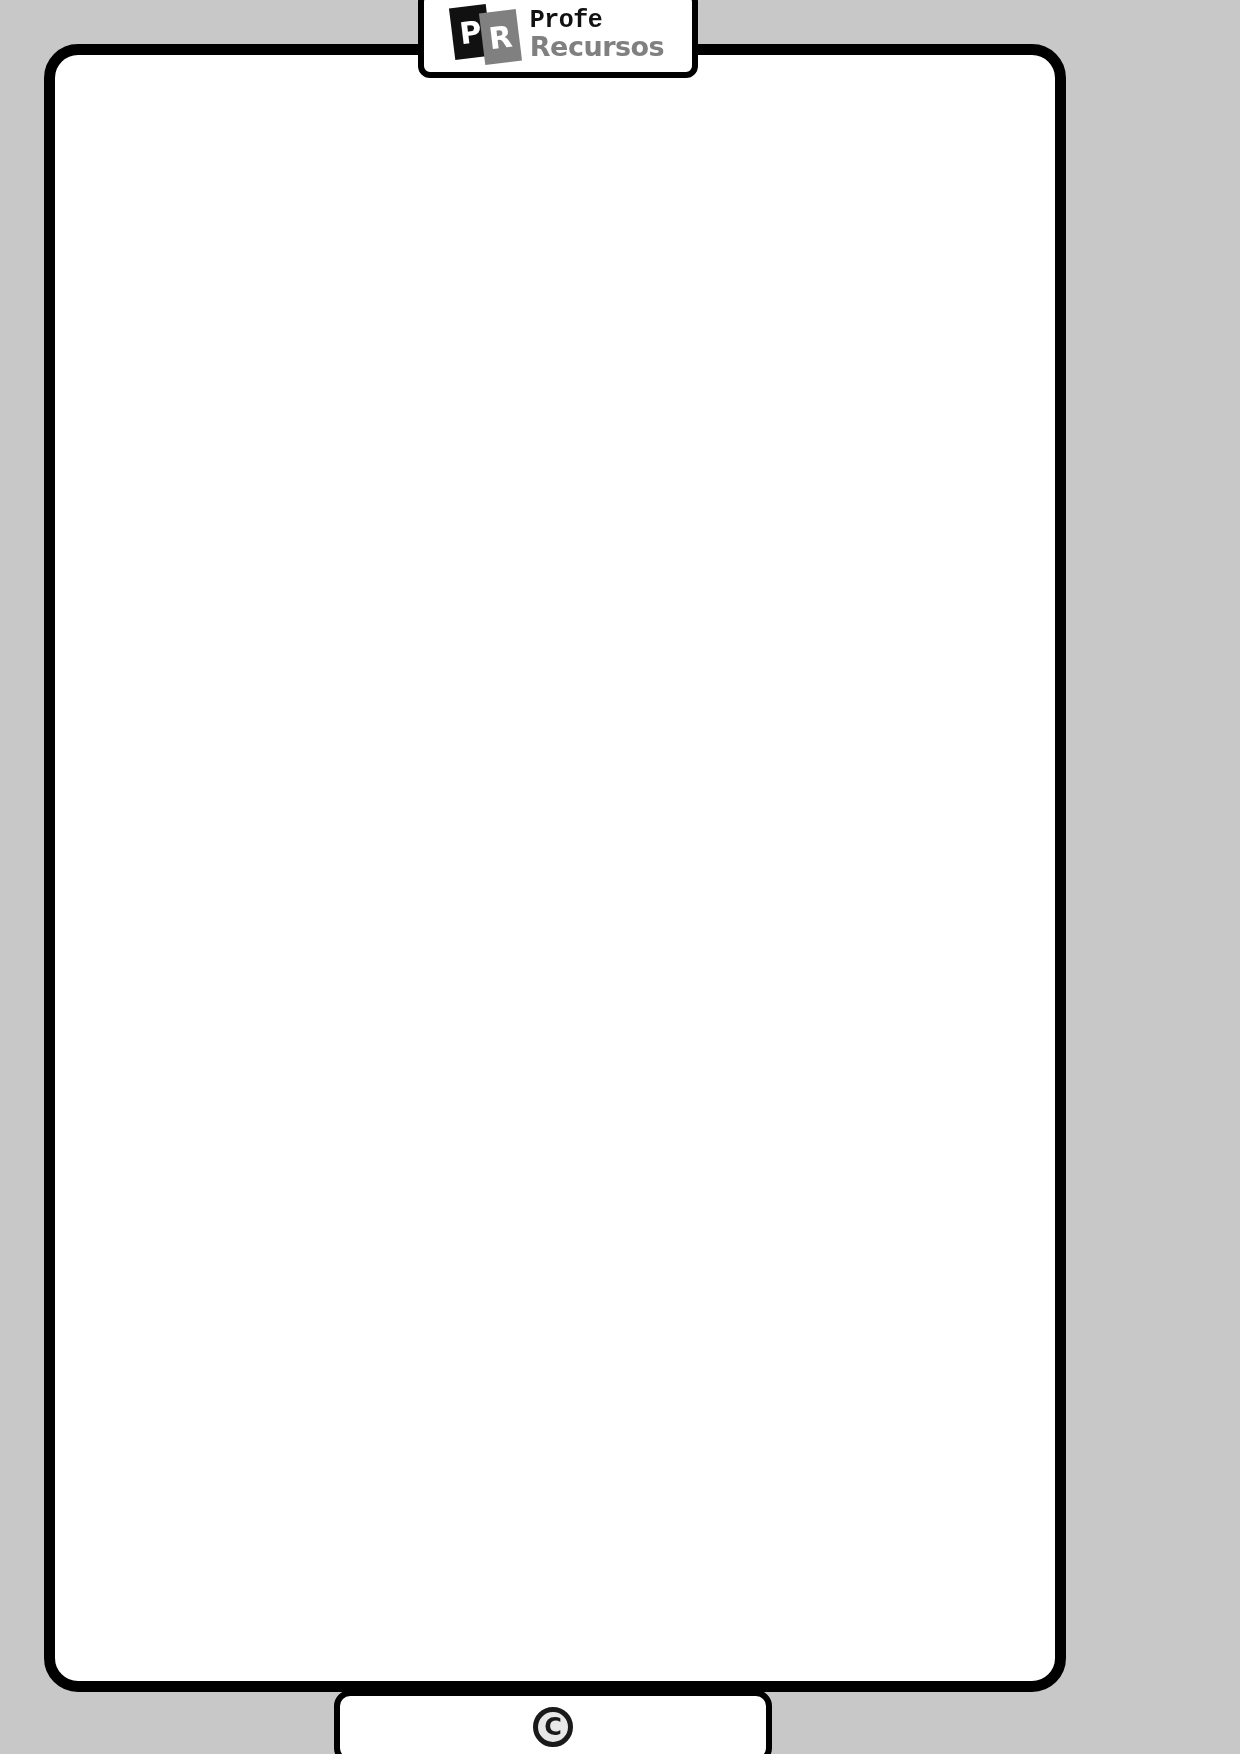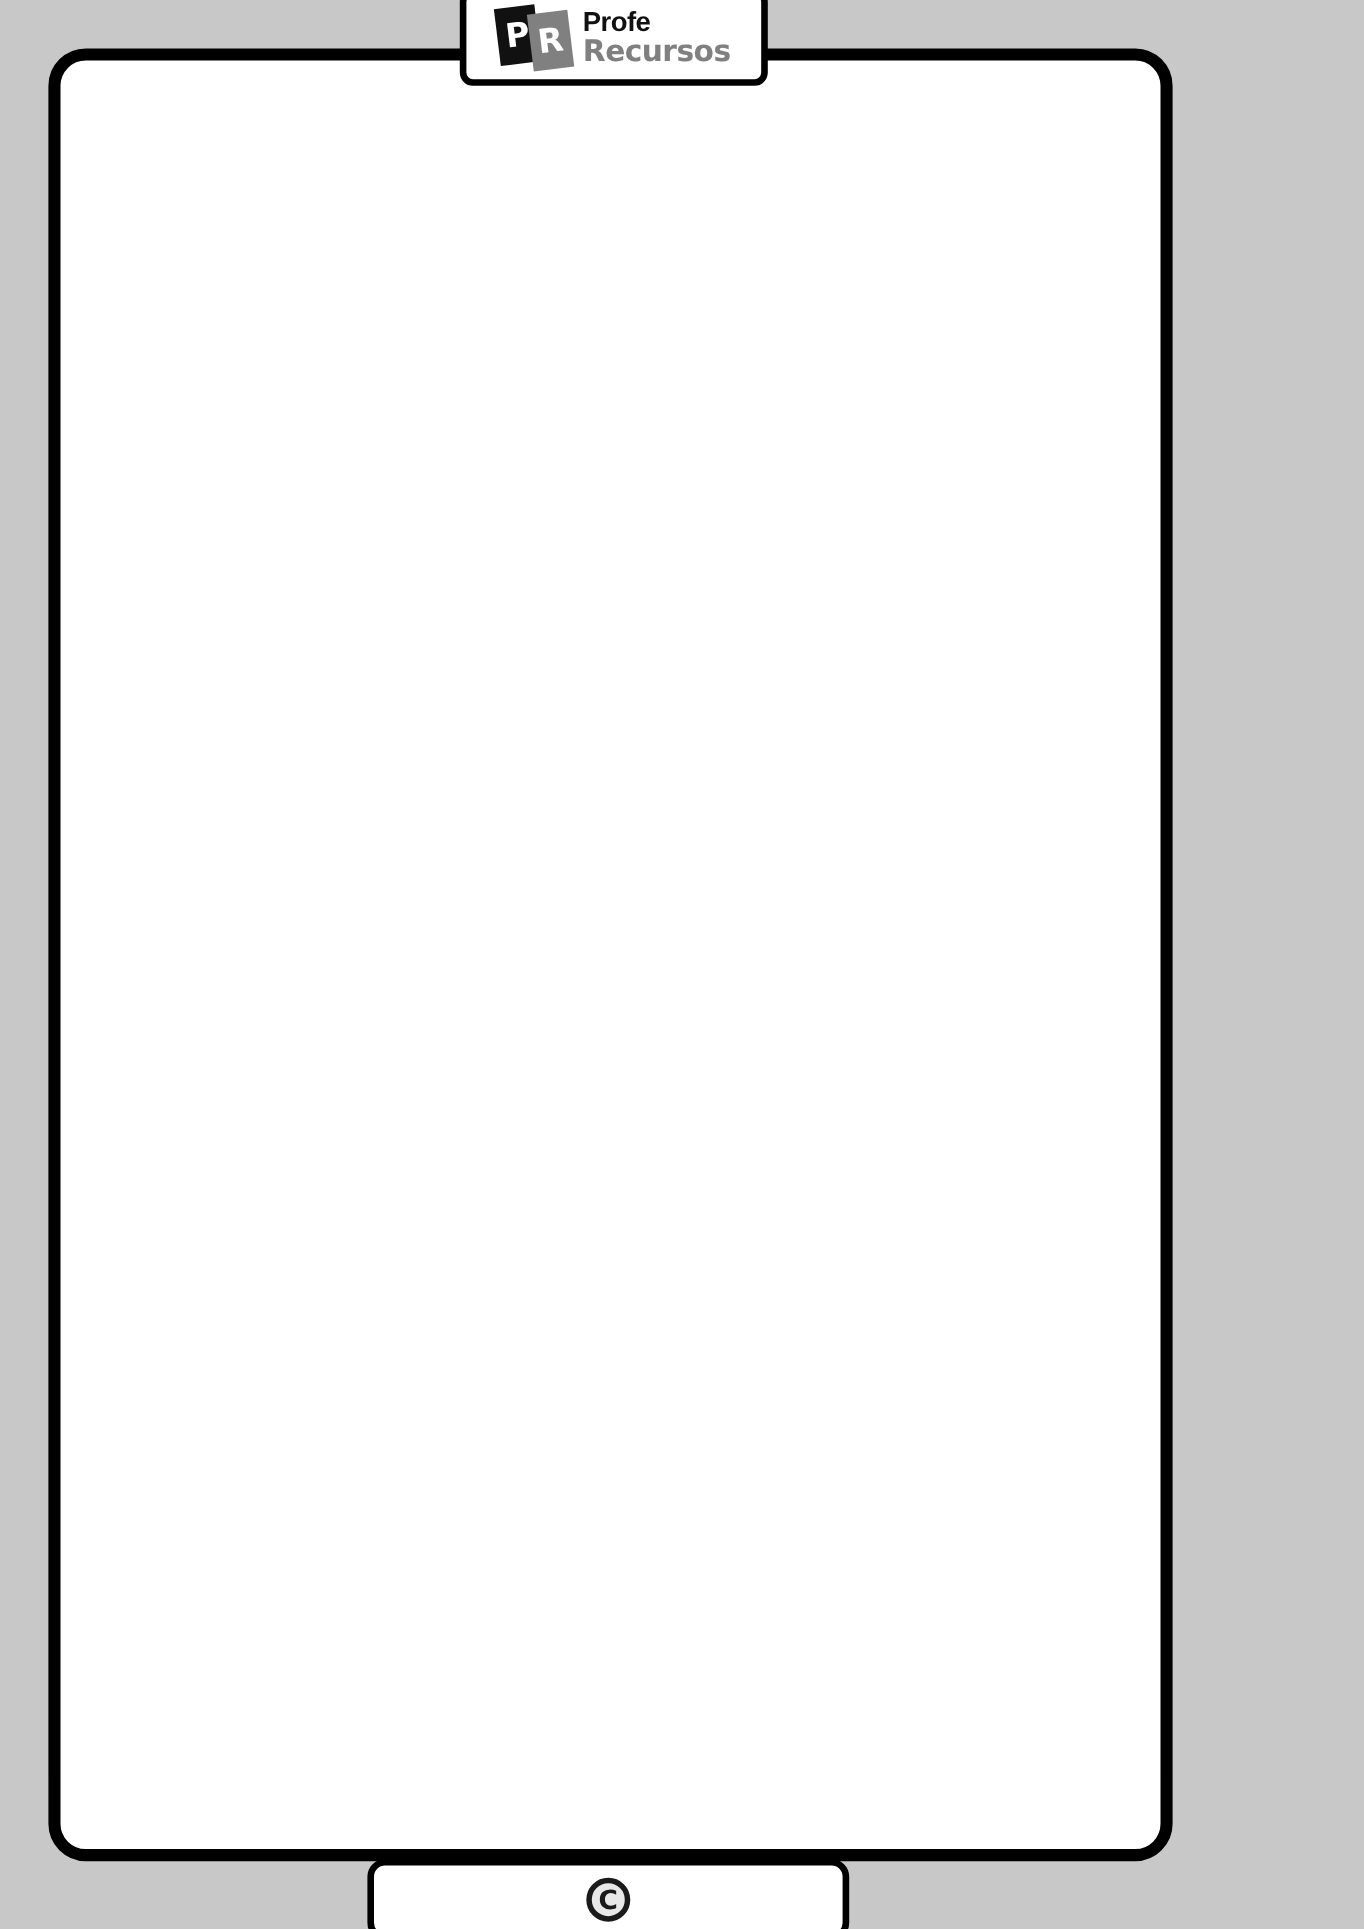--- a/index.html
+++ b/index.html
@@ -36,21 +36,21 @@
     display:flex; align-items:center; justify-content:center;
     font-family:"DejaVu Sans", sans-serif;
     font-weight:bold;
     font-size:30px;
     color:#ffffff;
   }
   .logo-tile.p { left:0; top:0; background:#111111; transform:rotate(-7deg); }
   .logo-tile.r { left:30px; top:5px; background:#808080; transform:rotate(-7deg); }
   .logo-words { line-height:1.0; }
   .logo-words .l1 {
-    font-family:Liberation Sans, sans-serif;
+    font-family:Liberation Mono, monospace;
     font-weight:bold; font-size:25px; color:#111111;
     letter-spacing:-0.5px;
   }
   .logo-words .l2 {
     font-family:"DejaVu Sans", sans-serif;
     font-weight:bold; font-size:27px; color:#808080;
     letter-spacing:-0.5px;
   }
 
   

